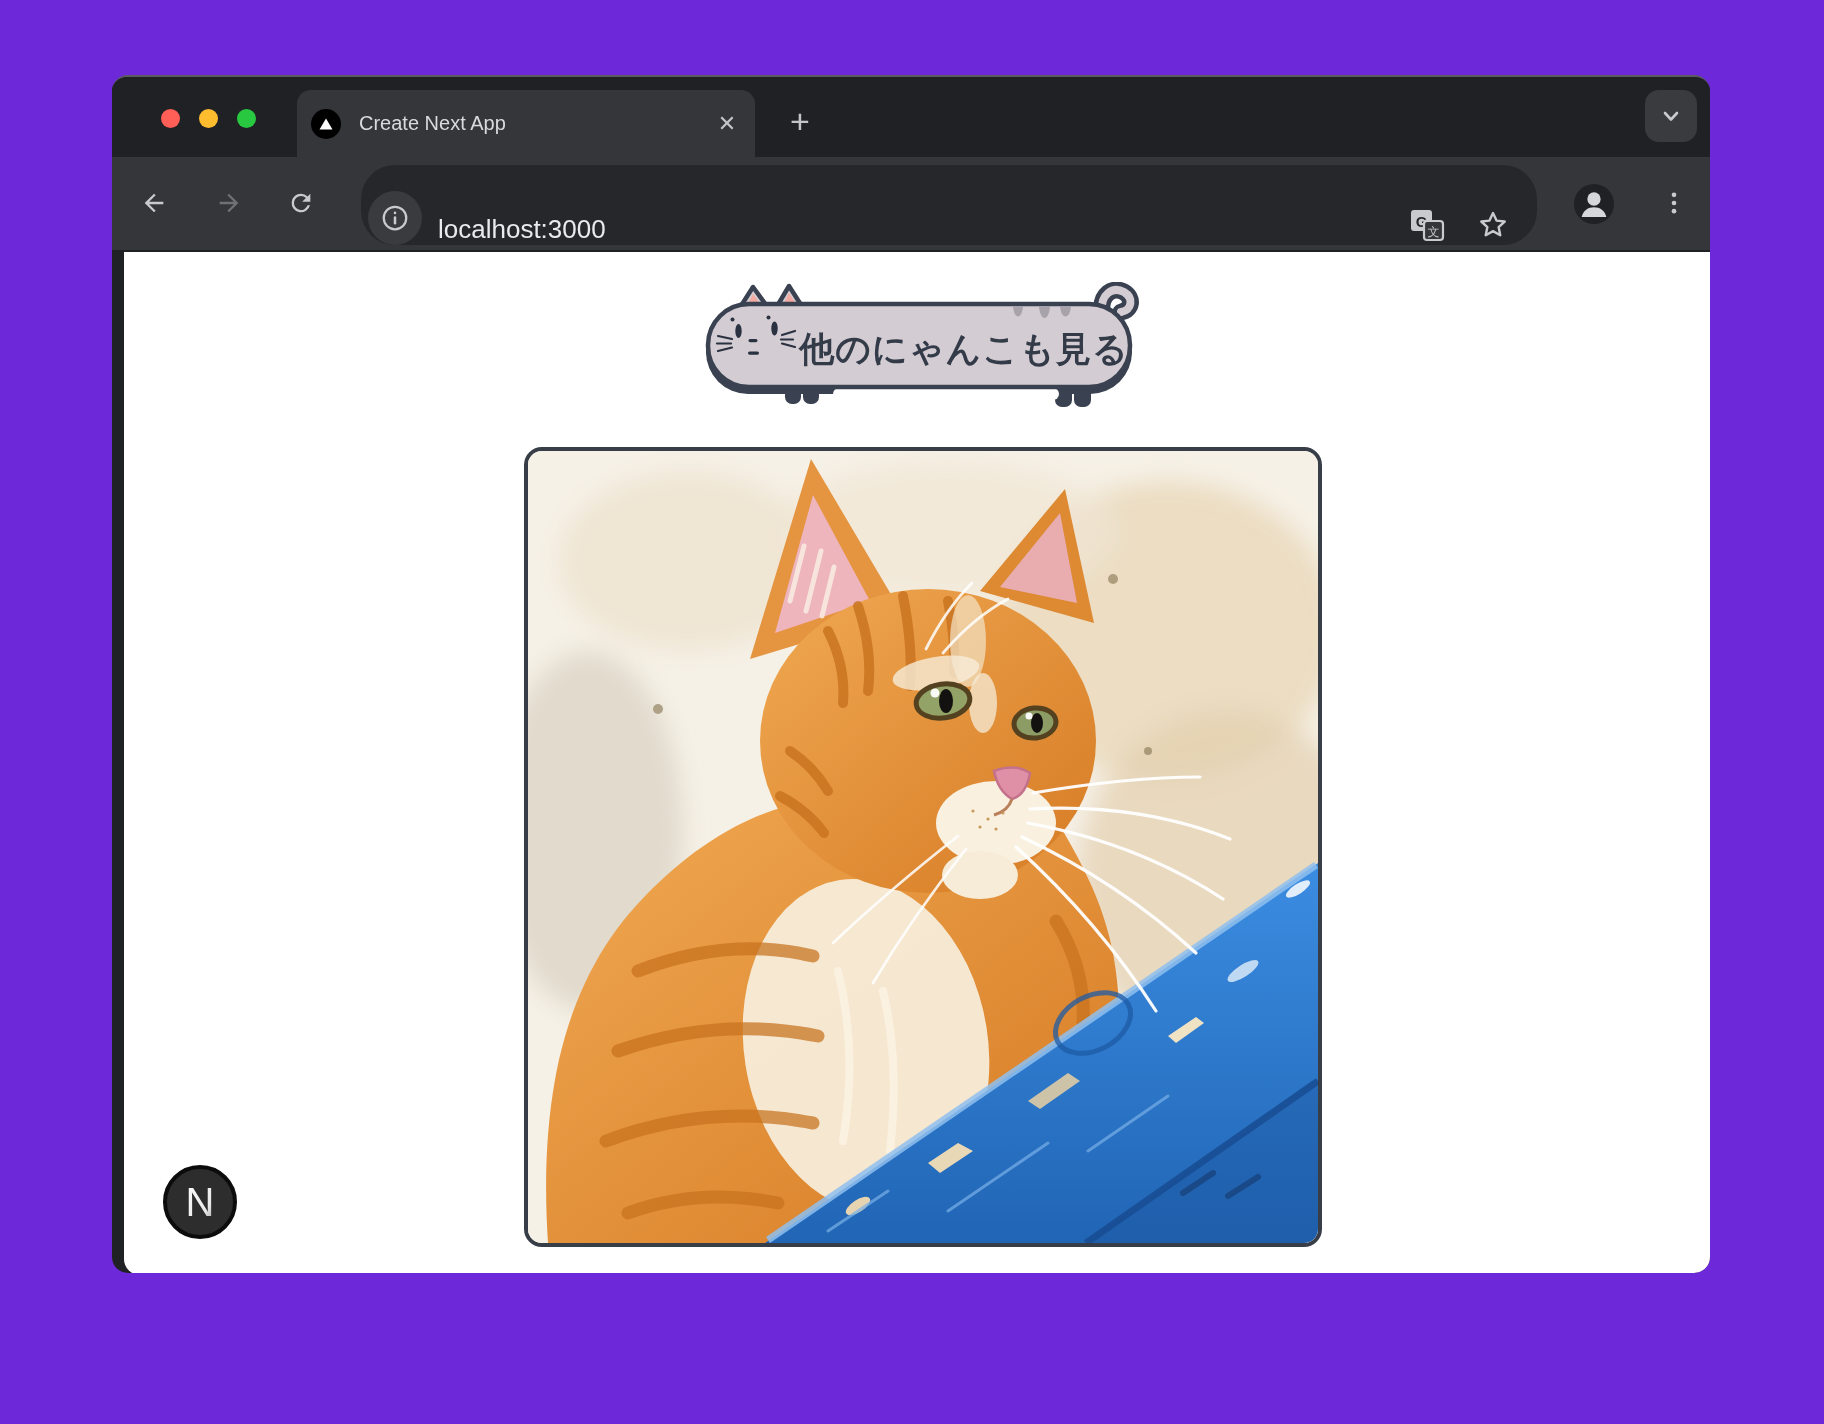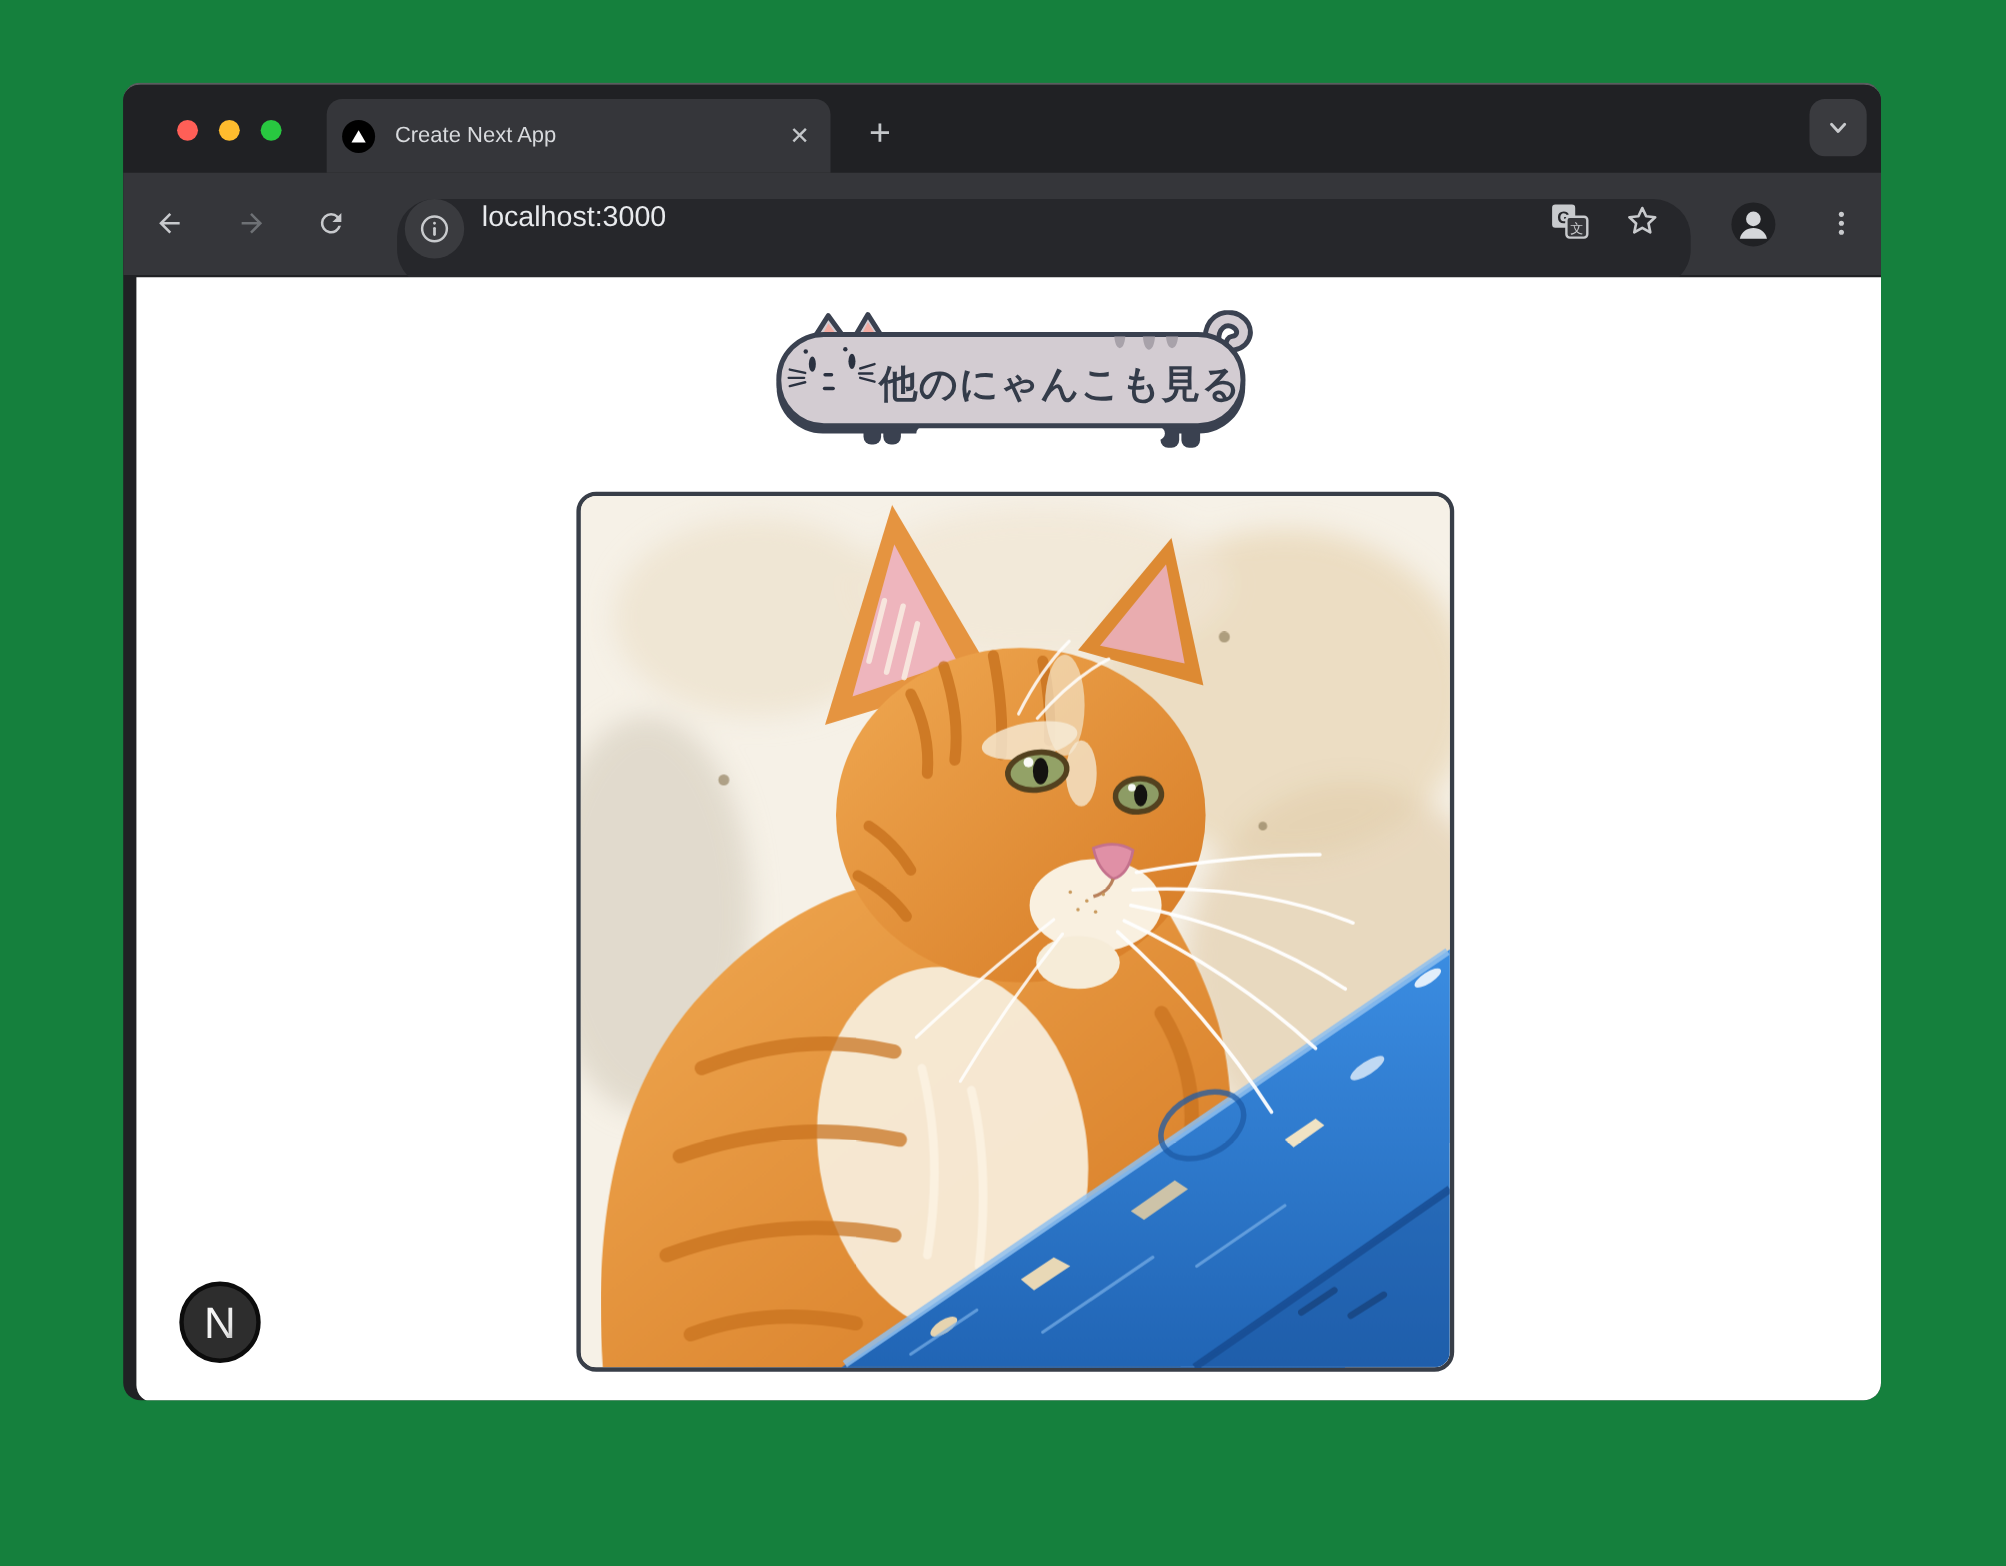--- a/index.html
+++ b/index.html
@@ -1,18 +1,18 @@
 <!DOCTYPE html>
 <html><head>
 <meta charset="utf-8">
 <style>
   * { margin:0; padding:0; box-sizing:border-box; }
   html,body { width:1824px; height:1424px; background:#000; font-family:"Liberation Sans", sans-serif; overflow:hidden; }
 
-  .stage { position:relative; width:1824px; height:1424px; background:#15803d; }
+  .stage { position:relative; width:1824px; height:1424px; background:#6d28d9; }
 
   
   .window {
     position:absolute; left:112px; top:75px; width:1598px; height:1198px;
     background:#202124; border-radius:16px; border-top:2px solid #5b5c5f;
     overflow:hidden;
   }
 
   
   .tabbar { position:relative; height:80px; background:#202124; }
@@ -48,22 +48,22 @@
   .toolbar { position:relative; height:93px; background:#35363a; }
   .nav-btn {
     position:absolute; top:22px; width:48px; height:48px; border-radius:50%;
     display:flex; align-items:center; justify-content:center; cursor:pointer;
   }
   .nav-back { left:18px; }
   .nav-fwd  { left:93px; }
   .nav-reload { left:165px; }
 
   .url-pill {
-    position:absolute; left:249px; top:24px; width:1176px; height:80px;
-    border-radius:34px; background:#26272b; display:flex; align-items:flex-start;
+    position:absolute; left:249px; top:8px; width:1176px; height:80px;
+    border-radius:34px; background:#26272b; display:flex; align-items:flex-end;
   }
   .site-info {
     width:54px; height:54px; border-radius:50%; background:#3a3b3f; margin-left:7px; flex:none;
     display:flex; align-items:center; justify-content:center; cursor:pointer;
   }
   .url-text { color:#e8eaed; font-size:26px; margin-left:16px; flex:1; white-space:nowrap; }
   .pill-actions { display:flex; align-items:center; gap:26px; padding-right:24px; }
   .pill-icon-btn { width:40px; height:40px; display:flex; align-items:center; justify-content:center; cursor:pointer; }
 
   .avatar-btn {

